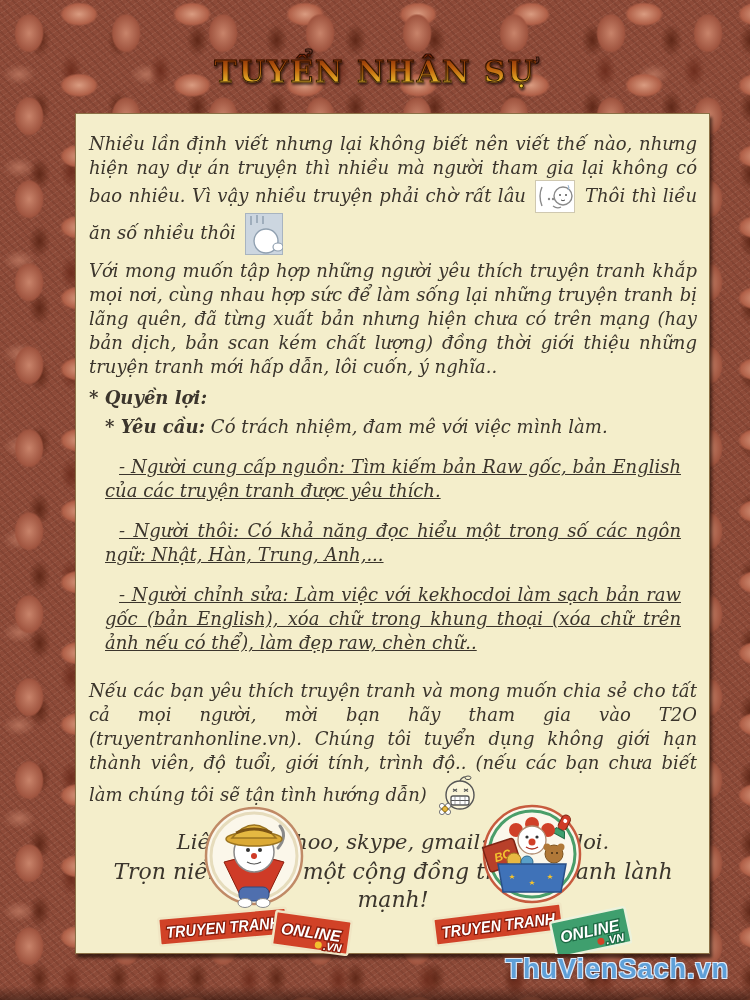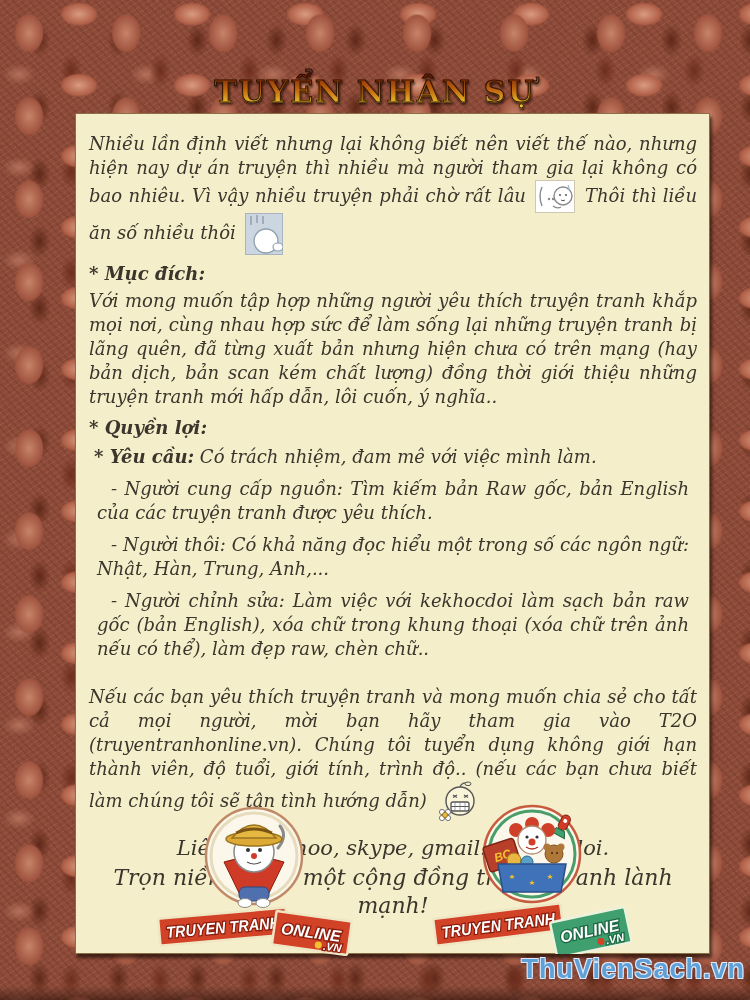--- a/index.html
+++ b/index.html
@@ -11,21 +11,21 @@
       radial-gradient(ellipse 32px 20px at 70% 20%, #d99b80 0%, #b06048 50%, rgba(0,0,0,0) 60%),
       radial-gradient(ellipse 18px 28px at 80% 70%, #6e2e1e 0%, rgba(0,0,0,0) 60%),
       radial-gradient(ellipse 28px 18px at 15% 80%, #b4705a 0%, rgba(0,0,0,0) 58%),
       radial-gradient(ellipse 20px 30px at 50% 60%, #5f2818 0%, rgba(0,0,0,0) 55%),
       repeating-linear-gradient(47deg, rgba(40,10,5,.10) 0 2px, rgba(0,0,0,0) 2px 6px),
       repeating-linear-gradient(-33deg, rgba(255,226,205,.08) 0 1px, rgba(0,0,0,0) 1px 5px);
     background-size:97px 83px,113px 71px,89px 101px,127px 93px,79px 67px,auto,auto;
   }
   .bottom-shade{position:absolute;left:0;bottom:0;width:100%;height:14px;
     background:linear-gradient(rgba(0,0,0,0),rgba(25,8,2,.5));}
-  .title-wrap{position:absolute;top:54px;left:0;width:100%;text-align:center;margin-top:20px;}
+  .title-wrap{position:absolute;top:54px;left:0;width:100%;text-align:center;}
   .title{
     display:inline-block;
     font-family:"DejaVu Serif",serif;font-weight:bold;font-size:30px;letter-spacing:2px;
     background:linear-gradient(180deg,#7c1f06 0%,#c0660f 45%,#f0c830 88%);
     -webkit-background-clip:text;background-clip:text;
     color:#d89a1e;-webkit-text-fill-color:transparent;
     -webkit-text-stroke:1.2px rgba(30,10,2,.85);
     filter:drop-shadow(1px 2px 1px rgba(10,2,0,.65));
   }
   .panel{
@@ -35,36 +35,36 @@
   }
   .panel-inner{
     position:absolute;left:0;top:0;right:0;bottom:0;
     padding:18px 12px 0 13px;
     font-family:"DejaVu Serif",serif;font-style:italic;
     font-size:18px;line-height:24px;color:#3b352c;
   }
   .para{margin:0 0 4px 0;text-align:justify;}
   .heading{font-weight:bold;margin:7px 0 3px 0;}
   .inline-head{font-weight:bold;}
-  .inline-para{margin:5px 0 5px 5px;}
-  .item{margin:8px;text-align:justify;text-indent:14px;}
+  .inline-para{margin:5px 0 5px 16px;}
+  .item{margin:16px;text-align:justify;text-indent:14px;text-decoration:underline;}
   .closing{margin-top:24px;}
   .contact{text-align:center;font-size:21px;margin:12px 0 0 0;line-height:27px;}
   .slogan{text-align:center;font-size:22px;margin:2px 0 0 0;line-height:28px;}
   .emote{vertical-align:middle;margin:0 3px;}
   .logo{position:absolute;width:200px;height:152px;}
   .logo-left{left:78px;top:690px;}
   .logo-right{left:356px;top:688px;}
   .banner-text{
     font-family:"Liberation Sans",sans-serif;font-weight:bold;font-style:italic;
     fill:#ffffff;paint-order:stroke;stroke:#8a1d0c;stroke-width:2.6px;
   }
   .banner-text-green{stroke:#1e6a44;}
   .watermark{
-    position:absolute;right:5px;top:954px;
+    position:absolute;right:21px;top:954px;
     font-family:"Liberation Sans",sans-serif;font-weight:bold;font-size:27px;letter-spacing:1px;
     color:#5fa0d8;
     text-shadow:-1px -1px 0 #dceafa,1px -1px 0 #dceafa,-1px 1px 0 #dceafa,1px 1px 0 #dceafa,0 2px 2px rgba(20,30,40,.35);
   }
 </style>
 </head>
 <body>
 
 <div class="title-wrap">
   <span class="title">TUYỂN NHÂN SỰ</span>
@@ -87,21 +87,20 @@
         <path d="M18 26 q4 3 8 1" fill="none" stroke="#8a8a8a" stroke-width="1.3"></path>
       </svg>
       <span>Thôi thì liều ăn số nhiều thôi</span>
       <svg class="emote" width="38" height="42" viewBox="0 0 38 42">
         <rect x="0.5" y="0.5" width="37" height="41" fill="#ccd6e0" stroke="#a8b4c0"></rect>
         <path d="M6 3 V12 M12 2 V10 M18 3 V11" stroke="#8898aa" stroke-width="1.3"></path>
         <circle cx="21" cy="28" r="12" fill="#ffffff" stroke="#90a0b0" stroke-width="1.4"></circle>
         <ellipse cx="33" cy="34" rx="5" ry="4" fill="#ffffff" stroke="#90a0b0" stroke-width="1.2"></ellipse>
       </svg></p>
 
-    <p class="heading">* Mục đích:</p>
     <p class="para">Với mong muốn tập hợp những người yêu thích truyện tranh khắp mọi nơi, cùng nhau hợp sức để làm sống lại những truyện tranh bị lãng quên, đã từng xuất bản nhưng hiện chưa có trên mạng (hay bản dịch, bản scan kém chất lượng) đồng thời giới thiệu những truyện tranh mới hấp dẫn, lôi cuốn, ý nghĩa..</p>
 
     <p class="heading">* Quyền lợi:</p>
 
     <p class="para inline-para"><span class="inline-head">* Yêu cầu:</span> <span>Có trách nhiệm, đam mê với việc mình làm.</span></p>
 
 
     <p class="item">- Người cung cấp nguồn: Tìm kiếm bản Raw gốc, bản English của các truyện tranh được yêu thích.</p>
     <p class="item">- Người thôi: Có khả năng đọc hiểu một trong số các ngôn ngữ: Nhật, Hàn, Trung, Anh,...</p>
     <p class="item">- Người chỉnh sửa: Làm việc với kekhocdoi làm sạch bản raw gốc (bản English), xóa chữ trong khung thoại (xóa chữ trên ảnh nếu có thể), làm đẹp raw, chèn chữ..</p>

